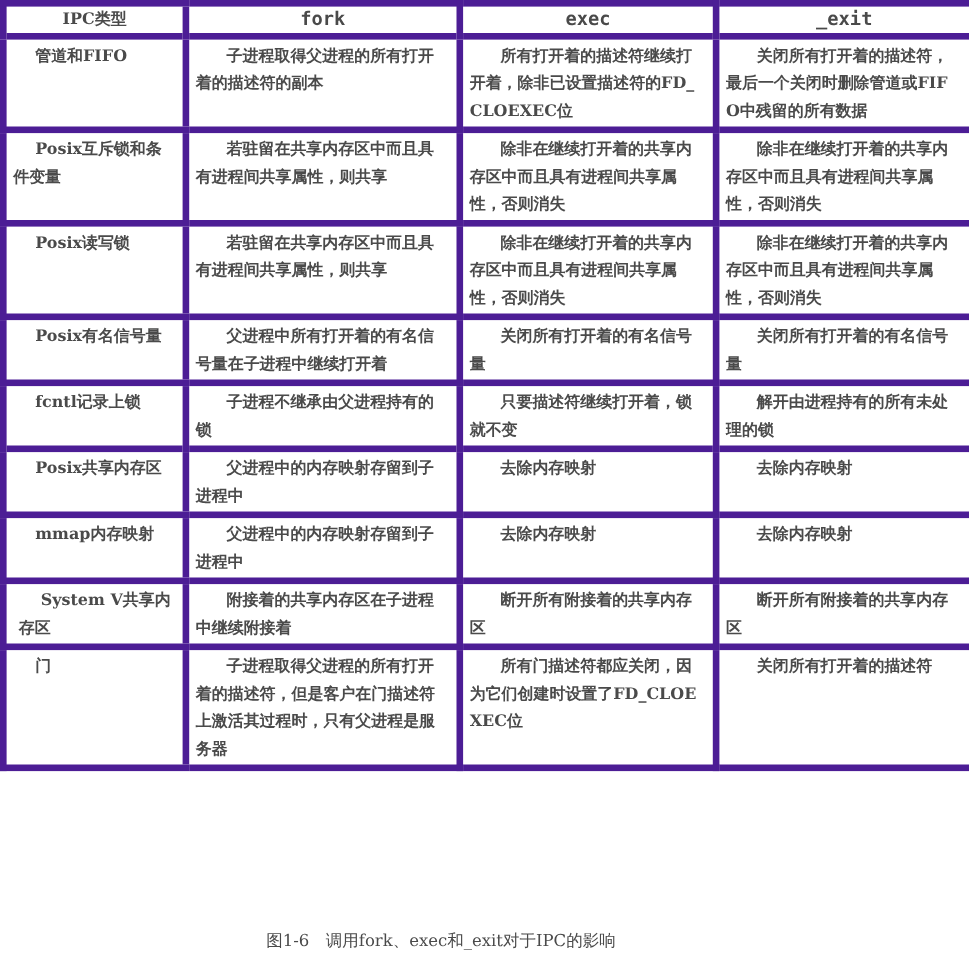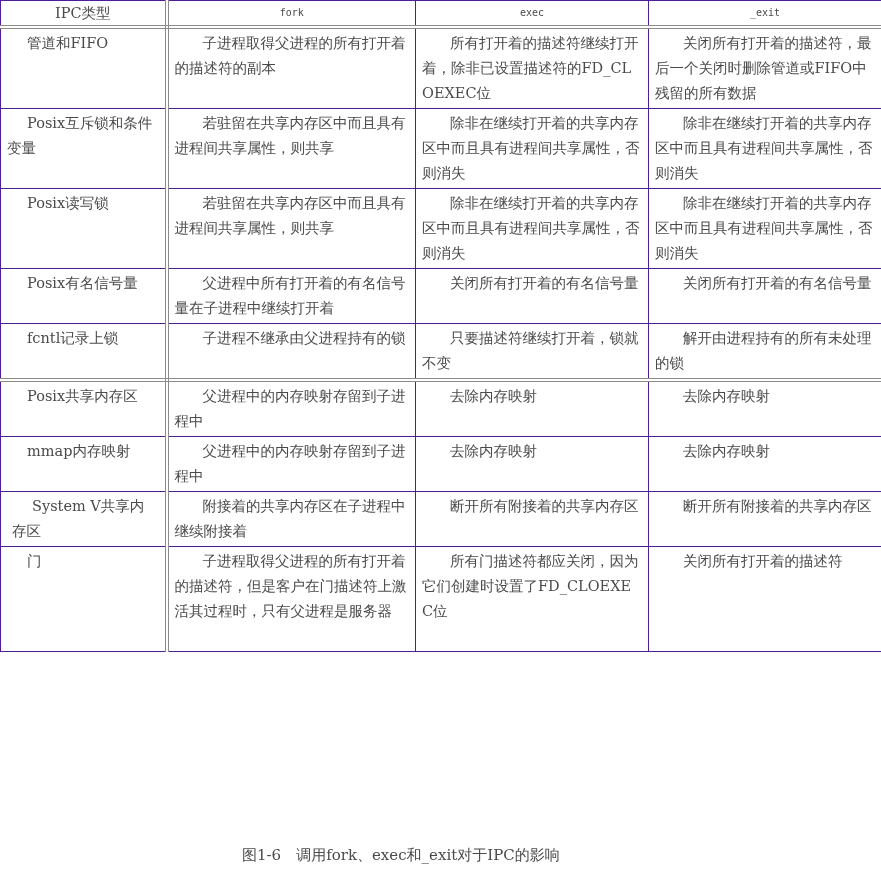--- a/index.html
+++ b/index.html
@@ -11,32 +11,32 @@
     .tbl {
       position: absolute; left: 0; top: 0; width: 881px;
       border-collapse: collapse; table-layout: fixed;
       font-size: 14.5px; line-height: 25px;
     }
     .tbl col.c1 { width: 166px; }
     .tbl col.c2 { width: 249px; }
     .tbl col.c3 { width: 233px; }
     .tbl col.c4 { width: 233px; }
     .tbl td, .tbl th {
-      border: 1px solid #4c1d95;
+      border: 6px solid #4c1d95;
       vertical-align: top;
       padding: 2px 8px 2px 6px;
-      font-weight: normal;
+      font-weight: bold;
       text-align: left;
       word-break: break-all;
     }
     .tbl th {
       text-align: center; height: 23px; padding: 0 6px;
       line-height: 24px;
     }
-    .tbl th.mono, .mono { font-family: "DejaVu Sans Mono", "Liberation Mono", monospace; font-size: 10px; }
+    .tbl th.mono, .mono { font-family: "DejaVu Sans Mono", "Liberation Mono", monospace; font-size: 17px; }
     .tbl tr.hdr th { border-bottom: 4px double #8c8c8c; }
     .tbl td.first, .tbl th.first { border-right: 4px double #8c8c8c; }
     .tbl td.first { padding-left: 26px; text-indent: 0; }
     .tbl td.ind { text-indent: 28px; }
     .tbl tr.dbl td { border-bottom: 4px double #8c8c8c; }
     .tbl td.first.wrap { text-indent: 0; }
     .caption {
       position: absolute; left: 0; width: 881px; top: 846px;
       font-size: 15px; color: #4a4a4a;
     }

